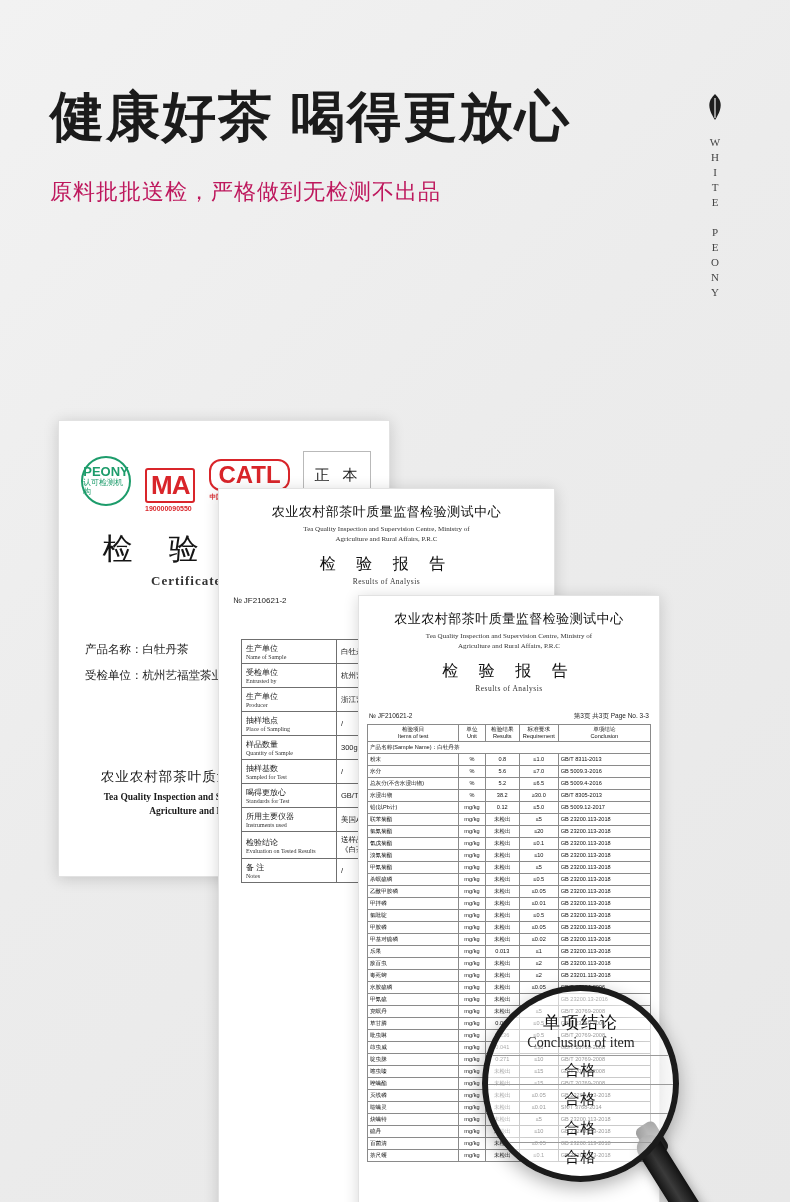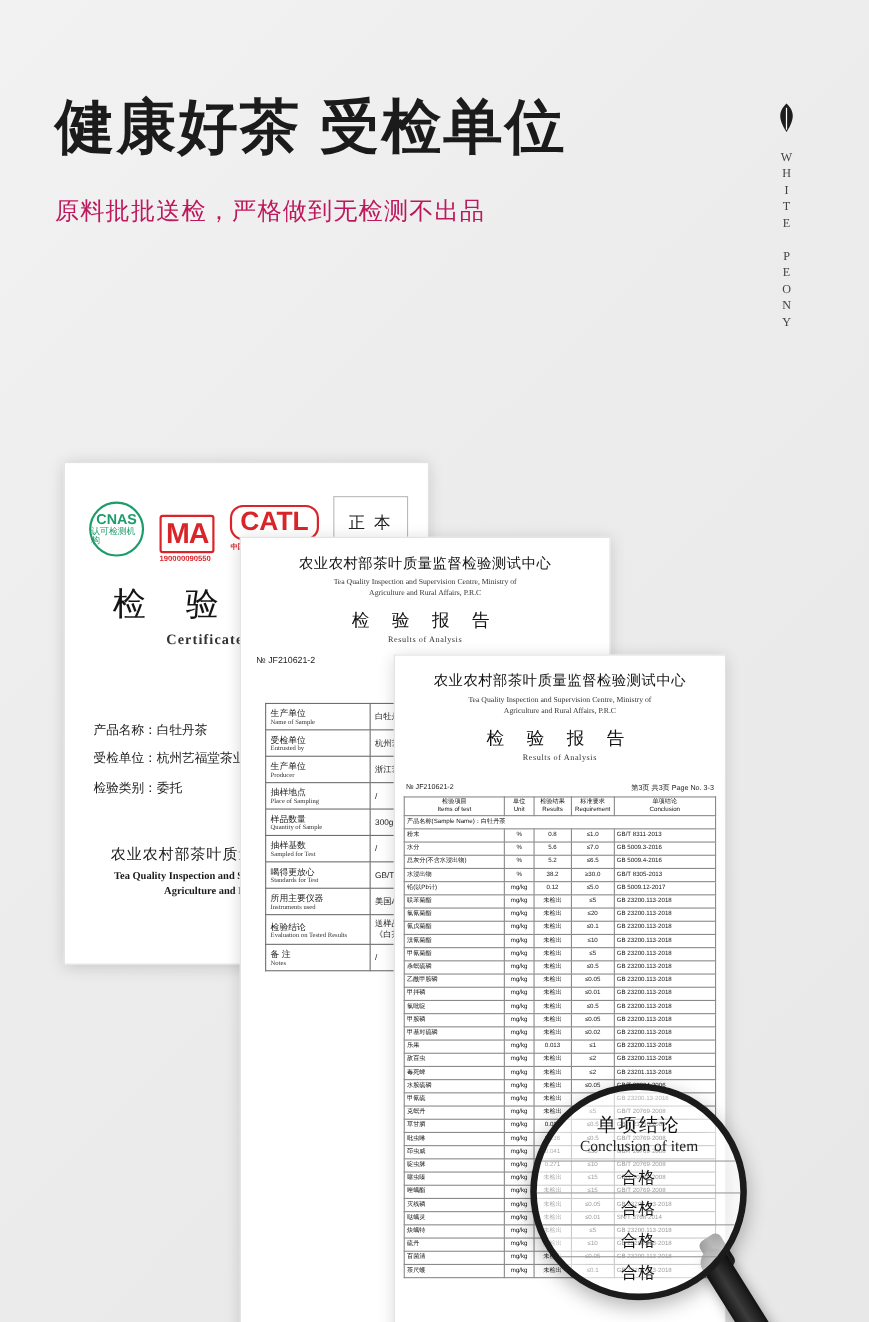--- a/index.html
+++ b/index.html
@@ -57,32 +57,32 @@
   .logo-ma{color:#d9252a;font-weight:bold;margin-top:19px;}
   .logo-ma .ma{font-size:26px;letter-spacing:-1px;border:2px solid #d9252a;padding:0 4px;border-radius:3px;}
   .logo-ma .num{font-size:7px;letter-spacing:0;margin-top:2px;}
   .logo-catl{color:#d9252a;font-weight:bold;}
   .logo-catl .ct{font-size:24px;border:2px solid #d9252a;border-radius:12px;padding:0 7px;}
   .logo-catl .num2{font-size:6.5px;margin-top:2px;color:#d9252a;}
 
   .cert-box{
     position:absolute;right:18px;top:30px;width:66px;height:46px;
     border:1px solid #b9b9b9;display:flex;align-items:center;justify-content:center;
-    font-size:15px;color:#222;letter-spacing:2px;
+    font-size:15px;color:#222;letter-spacing:2px;font-family:Liberation Mono, monospace;
   }
   .cert-title{
     position:absolute;left:0;right:0;top:108px;text-align:center;
     font-size:30px;letter-spacing:14px;color:#151515;font-weight:500;
   }
   .cert-title-en{
     position:absolute;left:0;right:0;top:152px;text-align:center;
     font-size:13px;letter-spacing:1px;color:#333;font-weight:bold;
     font-family:"Liberation Serif","DejaVu Serif",serif;
   }
-  .cert-rows{position:absolute;left:26px;top:230px;font-size:11.5px;color:#222;line-height:2.3;}
+  .cert-rows{position:absolute;left:26px;top:215px;font-size:11.5px;color:#222;line-height:2.3;}
   .cert-foot{
     position:absolute;left:0;right:0;bottom:58px;text-align:center;color:#1a1a1a;
   }
   .cert-foot .cn{font-size:13.5px;letter-spacing:1px;}
   .cert-foot .en{font-size:9.5px;font-weight:bold;line-height:1.5;margin-top:4px;
     font-family:"Liberation Serif","DejaVu Serif",serif;}
   .stamp{
     position:absolute;left:185px;bottom:36px;width:96px;height:96px;border-radius:50%;
     border:2px solid rgba(205,60,60,.45);opacity:.45;
   }
@@ -150,59 +150,58 @@
     transform:rotate(-32deg);transform-origin:top center;
   }
 </style>
 </head>
 <body>
 
 <div class="page">
 
   <div class="header">
     <div class="h-title">
-      <span class="line2">健康好茶 受检单位</span>
+      <span class="line2">健康好茶 喝得更放心</span>
     </div>
     <div class="h-sub">原料批批送检，严格做到无检测不出品</div>
   </div>
 
   <div class="brand">
     <span class="leaf">
       <svg width="26" height="30" viewBox="0 0 26 30">
         <path d="M13 2 C7 8 4 14 13 28 C22 14 19 8 13 2 Z" fill="#1d1d1d"></path>
         <path d="M13 6 L13 26" stroke="#fff" stroke-width="1.1"></path>
       </svg>
     </span>
     <div class="bname">WHITE PEONY</div>
   </div>
 
   <div class="docs">
 
     <div class="doc doc1">
       <div class="cert-logos">
         <div class="logo-cnas">
-          <span class="big">CNAS</span>
+          <span class="big">PEONY</span>
           <span>认可检测机构</span>
         </div>
         <div class="logo-ma">
           <div class="ma">MA</div>
           <div class="num">190000090550</div>
         </div>
         <div class="logo-catl">
           <div class="ct">CATL</div>
           <div class="num2">中国农业科学院茶叶研究所</div>
         </div>
       </div>
       <div class="cert-box">正 本</div>
       <div class="cert-title">检 验 报 告</div>
       <div class="cert-title-en">Certificate of Analysis</div>
       <div class="cert-rows">
         <div>产品名称：白牡丹茶</div>
         <div>受检单位：杭州艺福堂茶业有限公司</div>
-        <div>检验类别：委托</div>
       </div>
       <div class="cert-foot">
         <div class="cn">农业农村部茶叶质量监督检验测试中心</div>
         <div class="en">
           <div>Tea Quality Inspection and Supervision Centre, Ministry of</div>
           <div>Agriculture and Rural Affairs, P.R.C</div>
         </div>
       </div>
       <div class="stamp"></div>
     </div>

